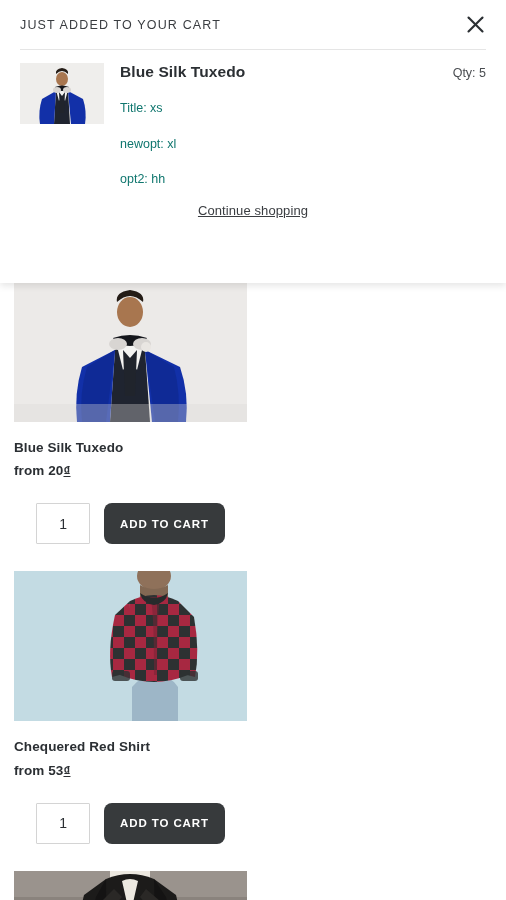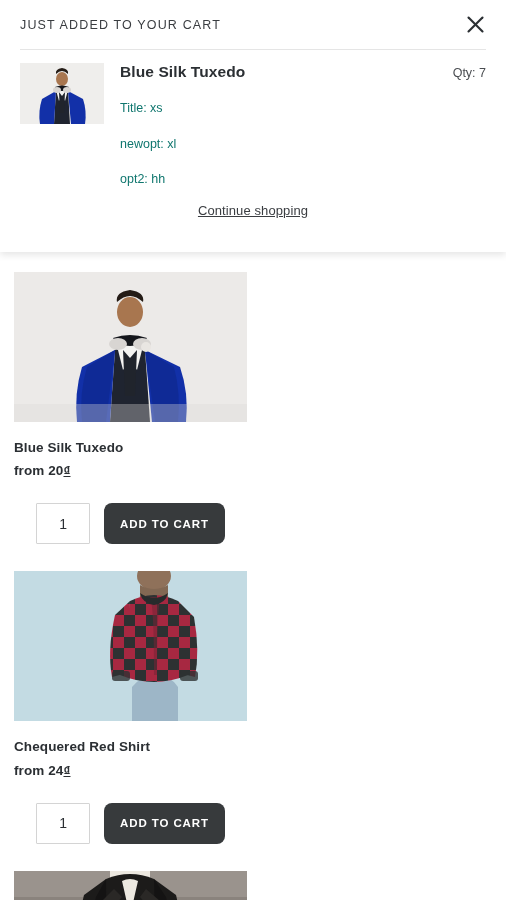--- a/index.html
+++ b/index.html
@@ -110,21 +110,21 @@
     font-family: "Liberation Sans", sans-serif;
     cursor: pointer;
     white-space: nowrap;
   }
 
   
   .cart-overlay {
     position: absolute;
     top: 0; left: 0;
     width: 506px;
-    height: 252px;
+    height: 283px;
     background: #ffffff;
     box-shadow: 0 3px 7px rgba(0,0,0,0.10);
     z-index: 10;
     padding: 0 20px;
   }
 
   .cart-head {
     height: 50px;
     display: flex;
     align-items: center;
@@ -276,21 +276,21 @@
             <path d="M116 30 L101 44 q-8 36 -3 62 l15 -4 z" fill="url(#plaid)"></path>
             <path d="M164 30 L180 46 q6 34 1 60 l-16 -4 z" fill="url(#plaid)"></path>
             <path d="M136 26 q4 8 4 78 l3 0 q0 -70 4 -78 z" fill="#6d0c1f" opacity="0.55"></path>
             <path d="M126 22 q14 10 28 0 q-2 10 -14 12 q-12 -2 -14 -12z" fill="#141414"></path>
             <rect x="98" y="100" width="18" height="10" rx="3" fill="#1b1b1b" opacity="0.8"></rect>
             <rect x="166" y="100" width="18" height="10" rx="3" fill="#1b1b1b" opacity="0.8"></rect>
             <rect x="0" y="0" width="233" height="150" fill="#b9d4dd" opacity="0.12"></rect>
           </svg>
         </div>
         <div class="card-title">Chequered Red Shirt</div>
-        <div class="card-price"><span>from 24</span><span class="sym">₫</span></div>
+        <div class="card-price"><span>from 53</span><span class="sym">₫</span></div>
         <div class="card-form">
           <input class="qty-input" type="text" value="1" style="">
           <button class="atc-btn">ADD TO CART</button>
         </div>
       </div>
 
       <div class="card">
         <div class="card-img">
           <svg viewBox="0 0 233 150" preserveAspectRatio="xMidYMid slice" aria-hidden="true">
             <rect width="233" height="150" fill="#8e8782"></rect>
@@ -350,21 +350,21 @@
           <path d="M48 28 L63 36 q4 12 2 25 l-14 0 z" fill="#1230a8"></path>
           <path d="M35 24 q7 -3 14 0 q-2 4 -7 4 q-5 0 -7 -4z" fill="#14161b"></path>
           <ellipse cx="37" cy="27" rx="4" ry="3" fill="#d8d5d2"></ellipse>
           <ellipse cx="47" cy="27" rx="4" ry="3" fill="#d8d5d2"></ellipse>
         </svg>
       </div>
 
       <div class="cart-info">
         <div class="cart-row1">
           <div class="cart-prod-title">Blue Silk Tuxedo</div>
-          <div class="cart-qty">Qty: 7</div>
+          <div class="cart-qty">Qty: 5</div>
         </div>
         <div class="cart-opt">Title: xs</div>
         <div class="cart-opt">newopt: xl</div>
         <div class="cart-opt">opt2: hh</div>
       </div>
     </div>
 
 
     <div class="continue-wrap">
       <a class="continue-link" href="#">Continue shopping</a>

